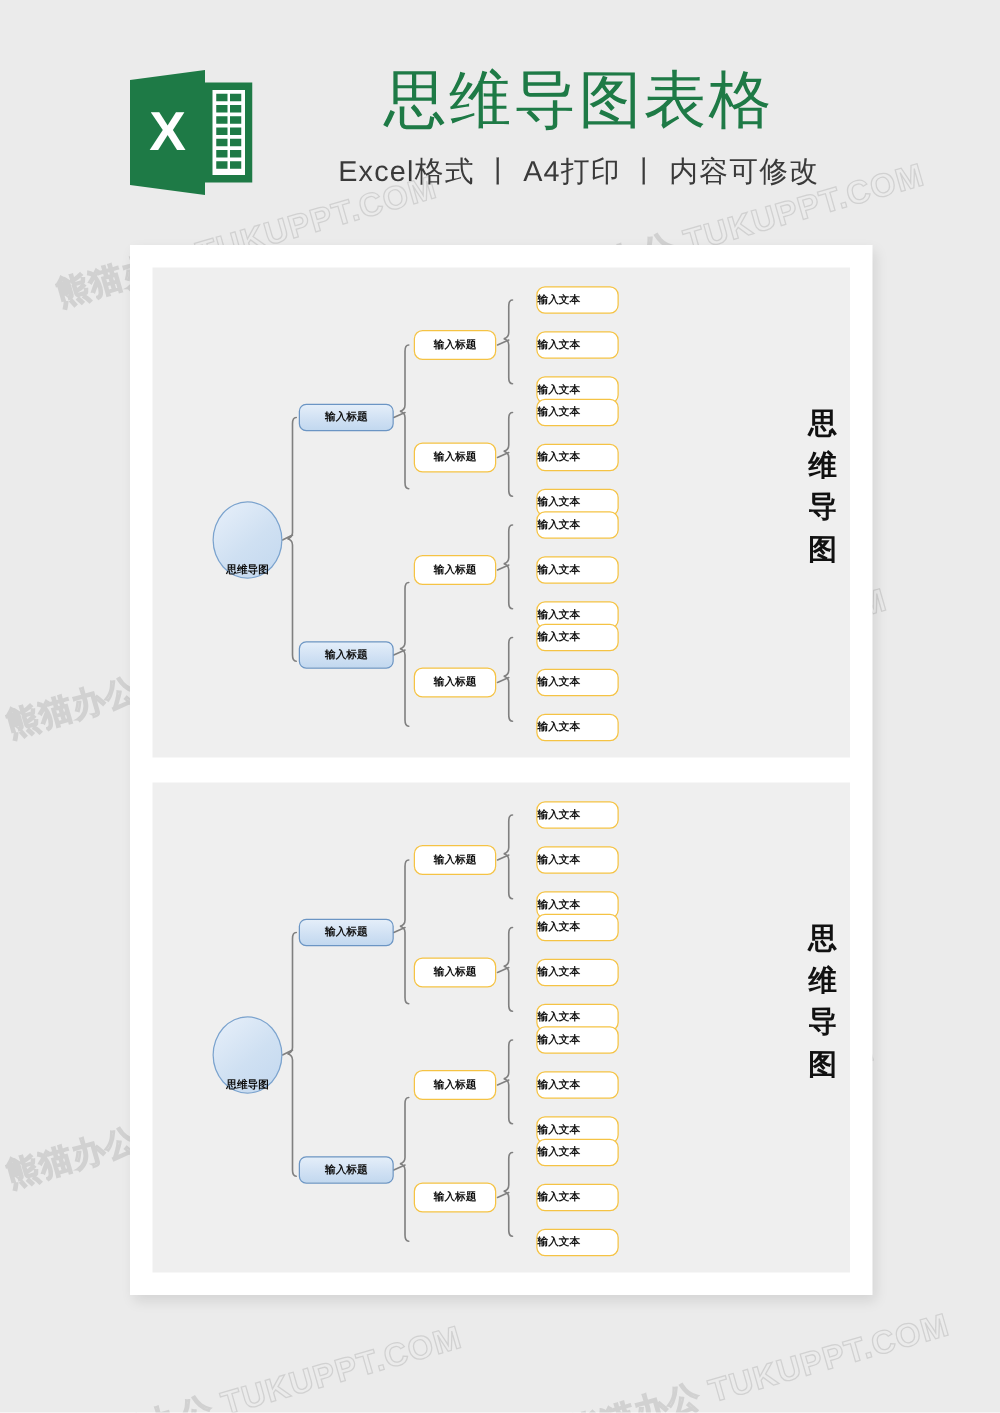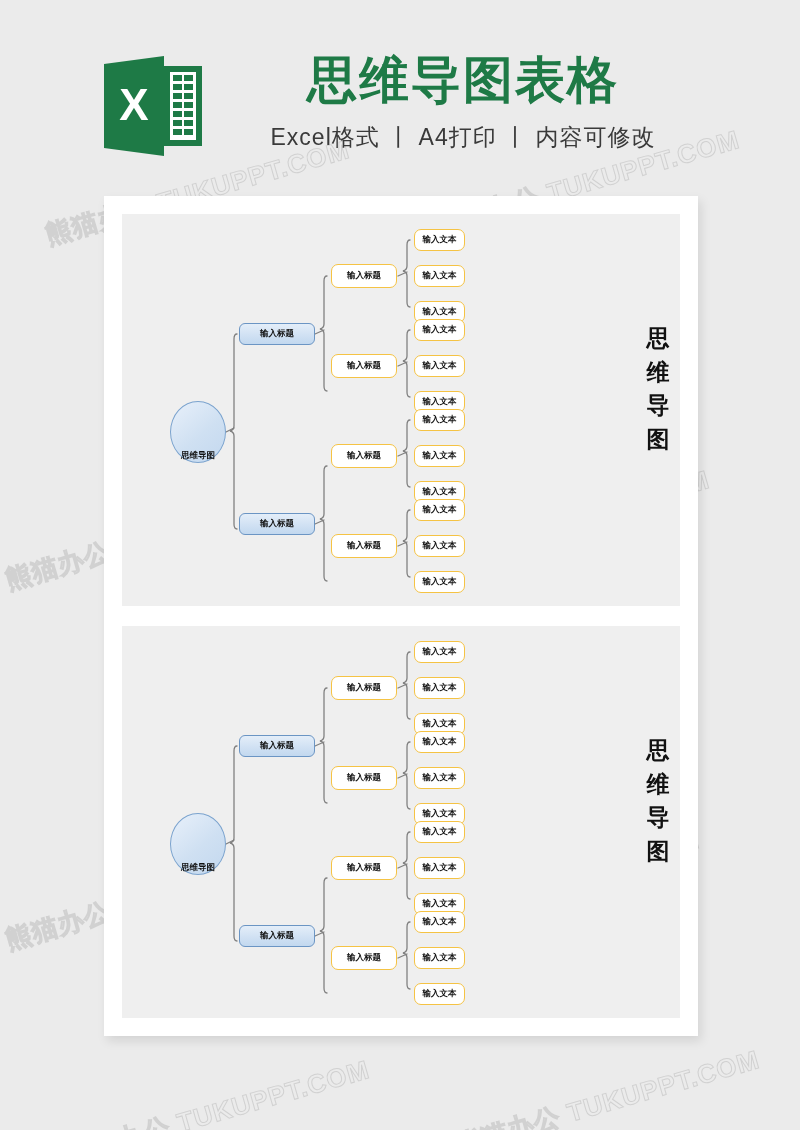--- a/index.html
+++ b/index.html
@@ -54,21 +54,21 @@
   .excel-logo svg { display: block; }
 
   .title-block {
     position: absolute;
     left: 228px;
     top: 52px;
     width: 470px;
   }
   .main-title {
     font-size: 50px;
-    font-weight: bold;
+    font-weight: normal;
     color: #1e7a46;
     letter-spacing: 2px;
     text-align: center;
     line-height: 1.15;
     font-family: "Liberation Sans", "DejaVu Sans", sans-serif;
   }
   .sub-title {
     margin-top: 12px;
     font-size: 23px;
     font-weight: normal;
@@ -169,29 +169,29 @@
   .node-l2 span {
     font-size: 8.5px;
     font-weight: bold;
     color: #111;
     white-space: nowrap;
   }
 
   
   .node-l3 {
     position: absolute;
-    width: 51px;
+    width: 66px;
     height: 22px;
     border-radius: 7px;
     background: #ffffff;
     border: 1.6px solid #f5c344;
     display: flex;
     align-items: center;
-    justify-content: center;
     box-sizing: border-box;
+    margin-left: 15px;
   }
   .node-l3 span {
     font-size: 8.5px;
     font-weight: bold;
     color: #111;
     white-space: nowrap;
   }
 
   
   .vertical-title {

